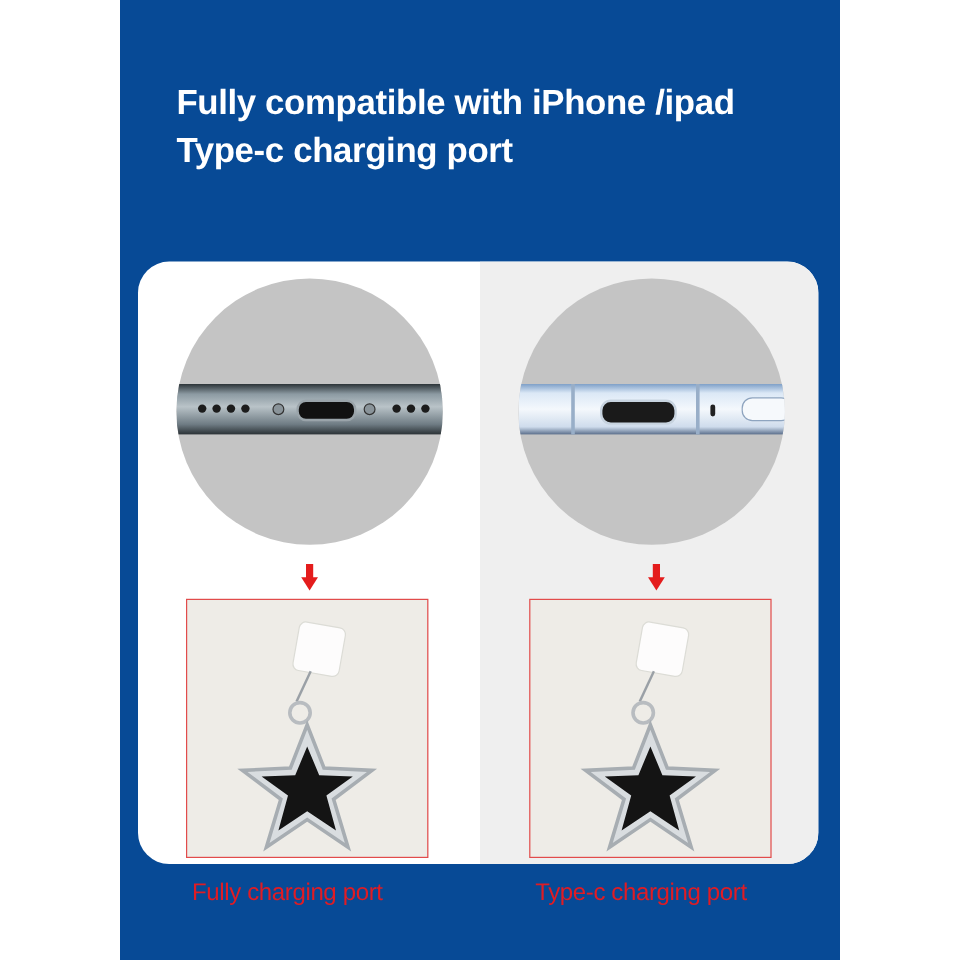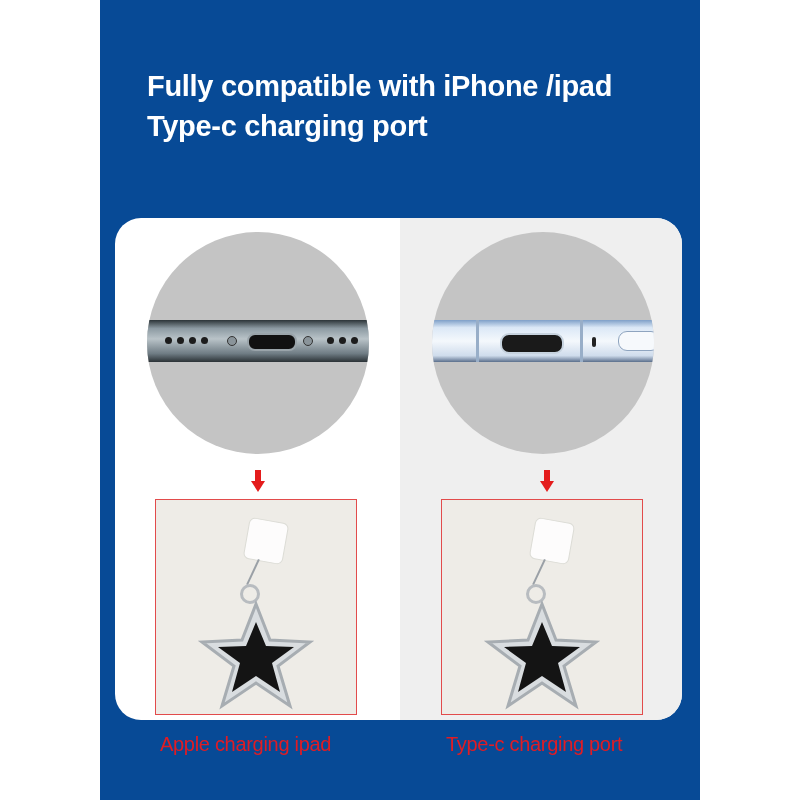--- a/index.html
+++ b/index.html
@@ -99,14 +99,14 @@
 <div class="pbox pb2">
   <div class="plug"></div>
   <div class="wire"></div>
   <div class="ring"></div>
   <svg class="star" viewBox="0 0 120 110">
     <polygon points="60,4 74,40 114,42 82,66 94,106 60,83 26,106 38,66 6,42 46,40" fill="#d9dde0" stroke="#a7adb2" stroke-width="3"></polygon>
     <polygon points="60,22 70,46 98,47 76,63 84,92 60,76 36,92 44,63 22,47 50,46" fill="#141414"></polygon>
   </svg>
 </div>
 
-<div class="caption cap1">Apple charging ipad</div>
+<div class="caption cap1">Fully charging port</div>
 <div class="caption cap2">Type-c charging port</div>
 
 </body></html>

